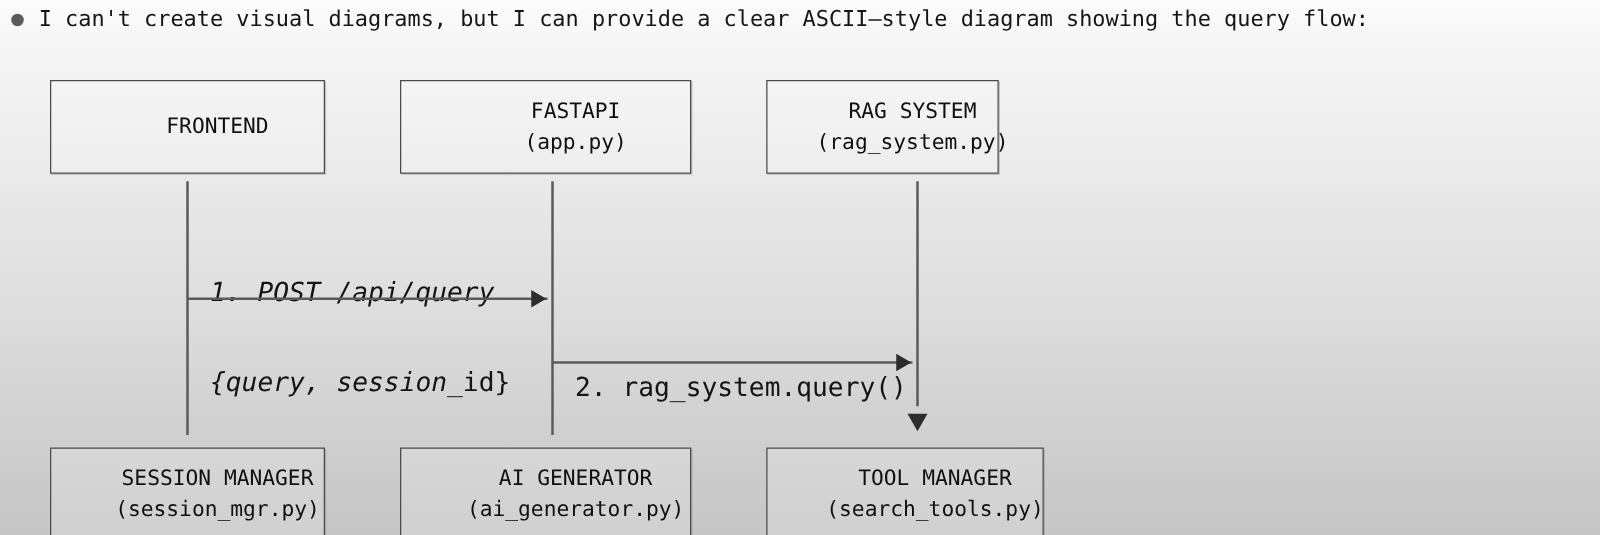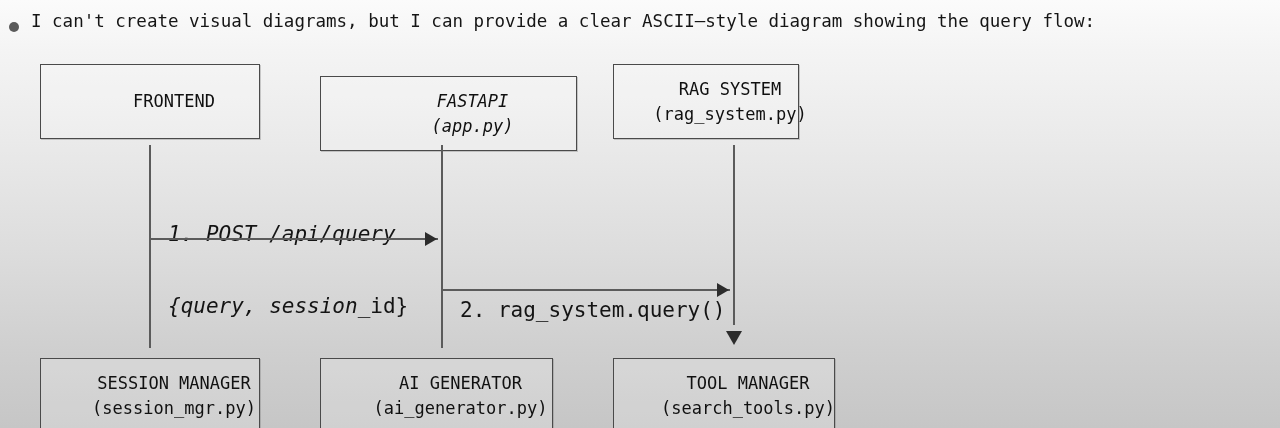--- a/index.html
+++ b/index.html
@@ -24,21 +24,21 @@
   }
 
   
   .intro-row {
     position: absolute;
     left: 0;
     top: 0;
     width: 1280px;
     height: 32px;
     display: flex;
-    align-items: flex-end;
+    align-items: center;
   }
   .bullet {
     width: 10px;
     height: 10px;
     border-radius: 50%;
     background: #5a5a5a;
     margin-left: 9px;
     margin-right: 12px;
     flex: 0 0 auto;
   }
@@ -121,21 +121,21 @@
 
   <div class="intro-row">
     <span class="bullet"></span>
     <span class="intro-text">I can't create visual diagrams, but I can provide a clear ASCII—style diagram showing the query flow:</span>
   </div>
 
   <div class="node-box" style="left:40px; top:64px; width:220px; height:75px;">
     <div class="node-line">FRONTEND</div>
   </div>
 
-  <div class="node-box" style="left:320px; top:76px; width:257px; height:75px;font-style:italic;">
+  <div class="node-box" style="left:320px; top:64px; width:233px; height:75px;">
     <div class="node-line">FASTAPI</div>
     <div class="node-line"><span>(app.py)</span><span class="ital"></span><span></span></div>
   </div>
 
   <div class="node-box" style="left:613px; top:64px; width:186px; height:75px;">
     <div class="node-line">RAG SYSTEM</div>
     <div class="node-line"><span>(rag</span><span class="ital">_system.py</span><span>)</span></div>
   </div>
 
   <div class="lifeline" style="left:149px; top:145px; height:203px;"></div>

